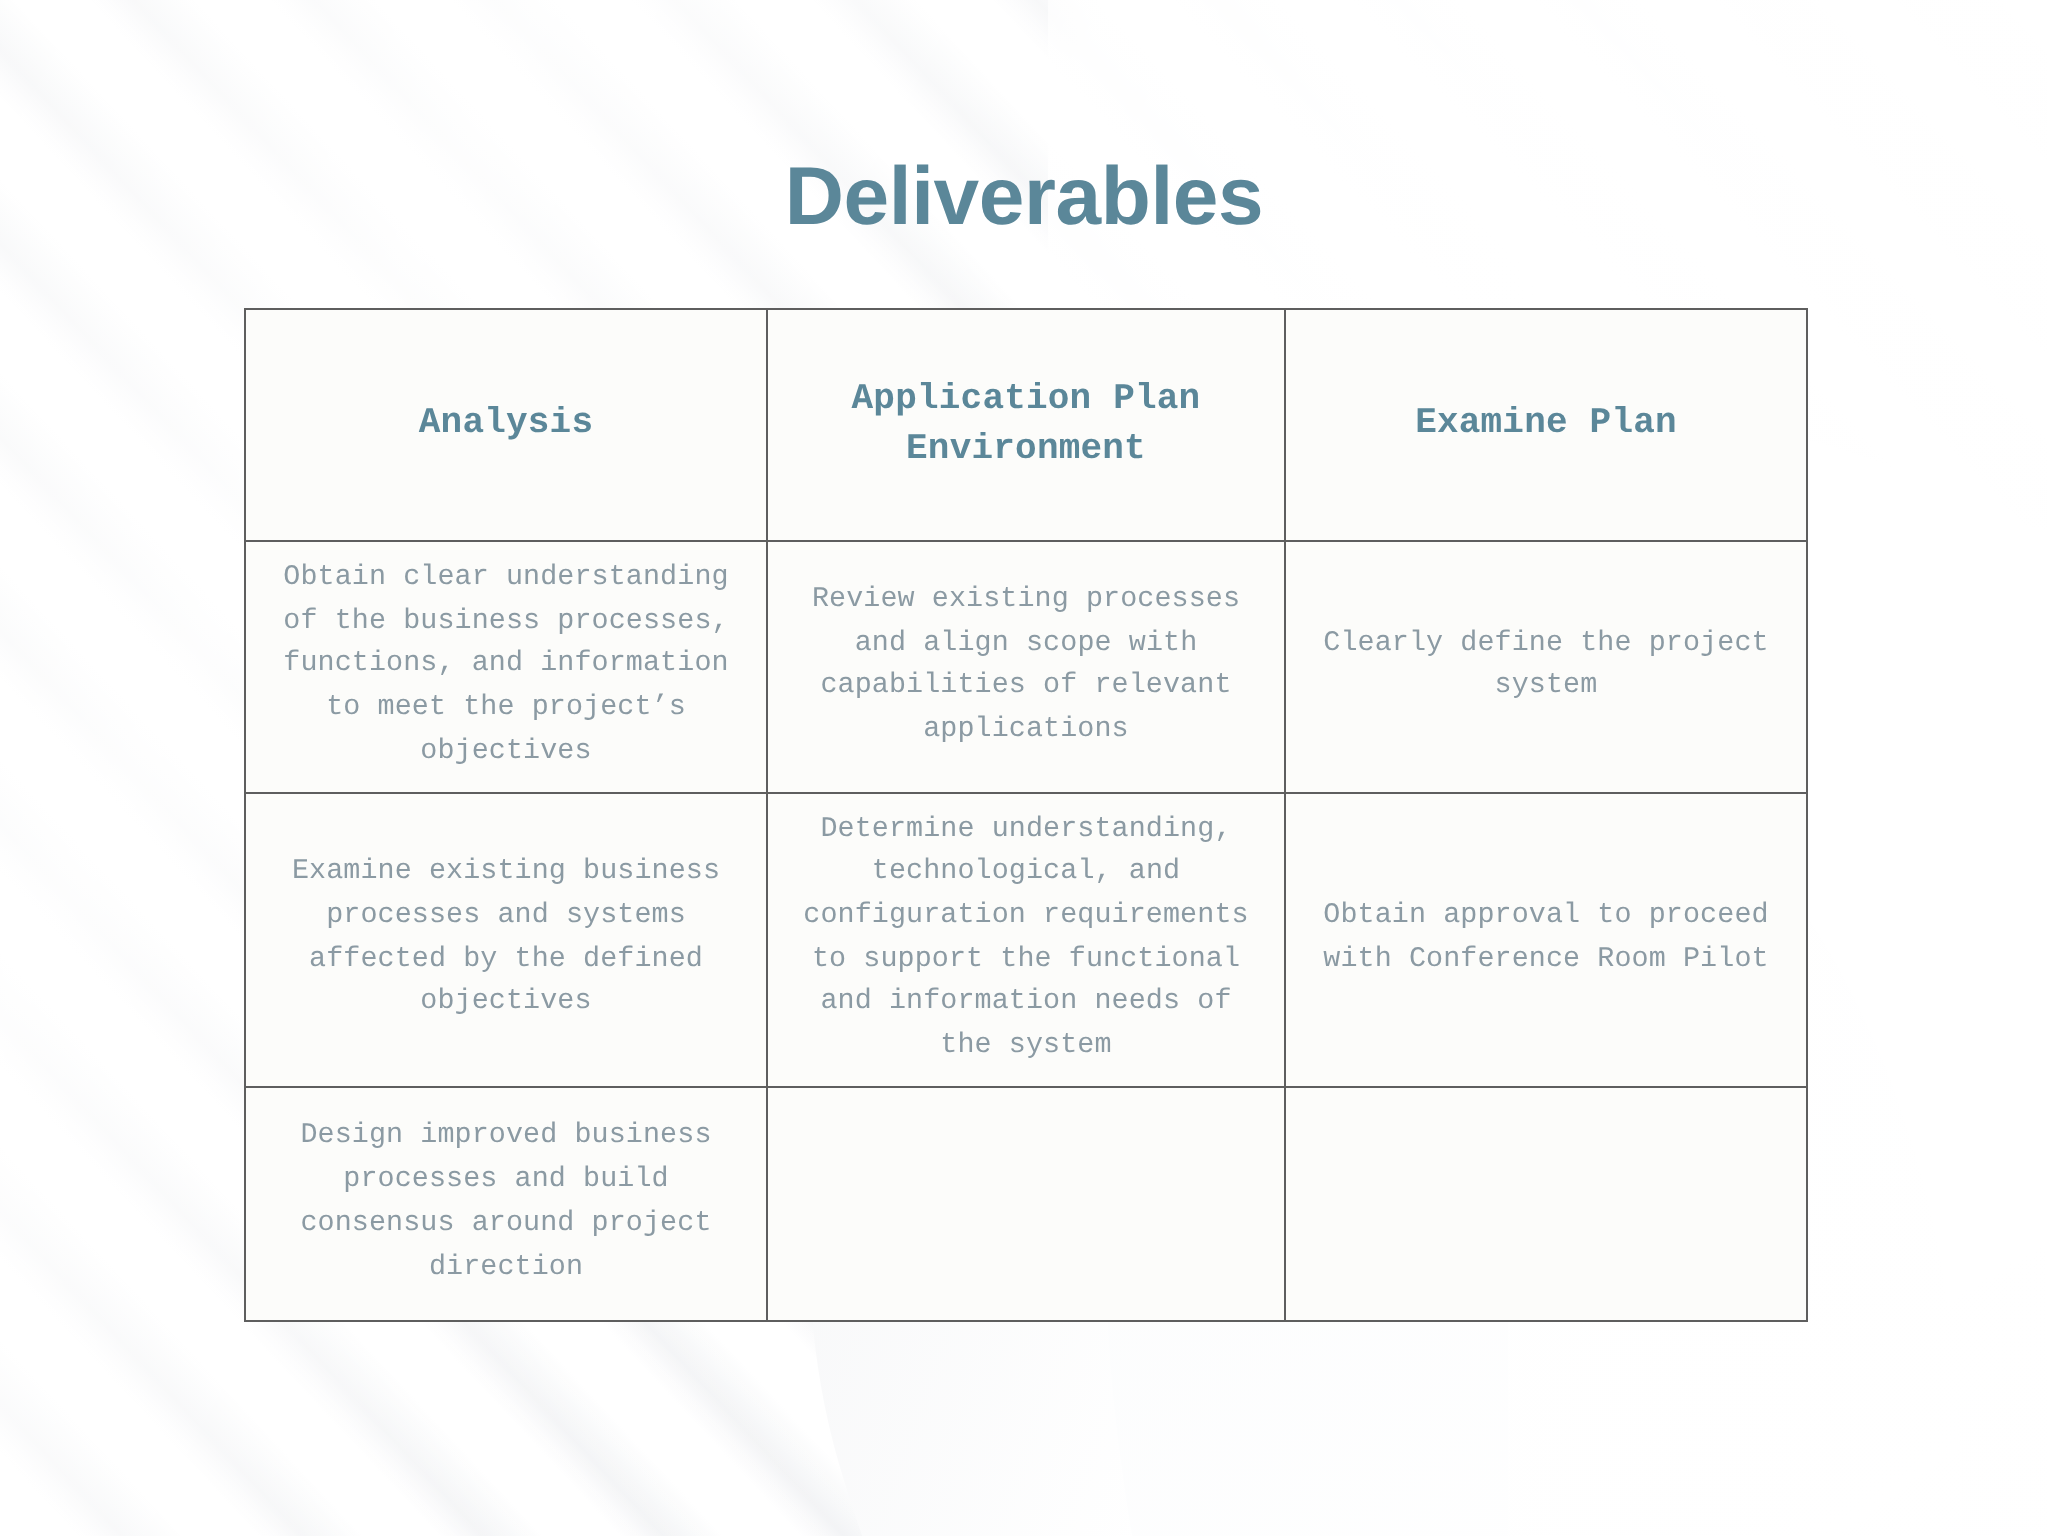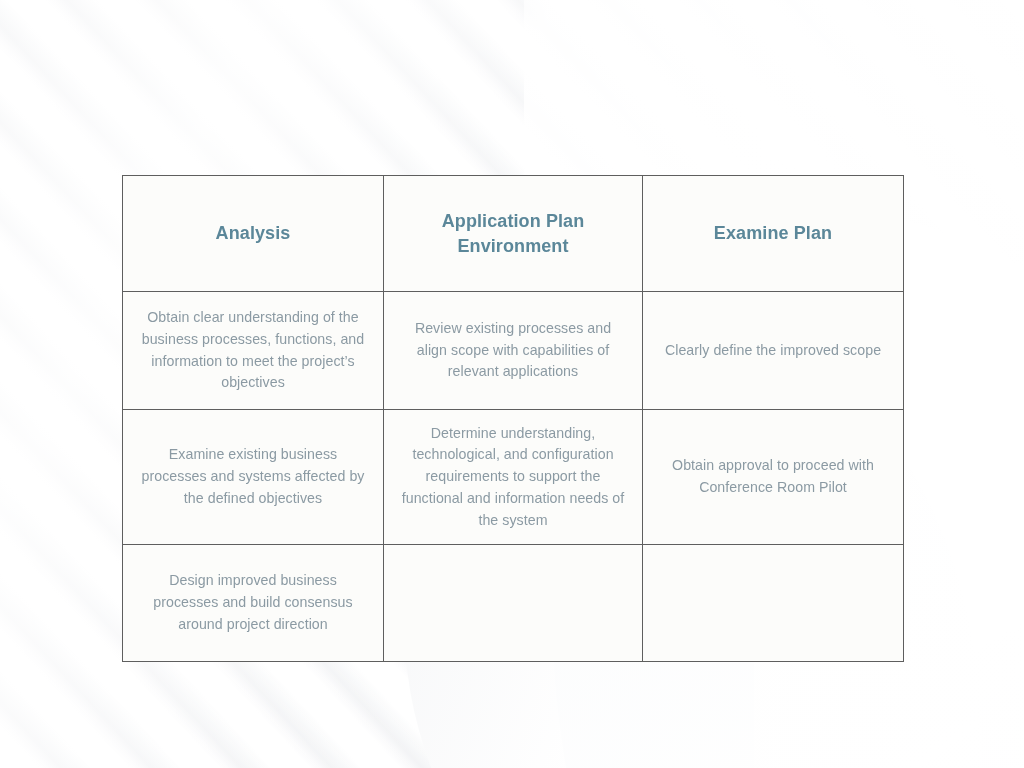--- a/index.html
+++ b/index.html
@@ -137,25 +137,26 @@
     font-size: 41px;
     font-weight: bold;
     letter-spacing: -0.2px;
     color: #5b8799;
     line-height: 1.1;
   }
 
   #deliverables-table {
     position: absolute;
     left: 122px;
-    top: 175px;
+    top: 154px;
     width: 781px;
     border-collapse: collapse;
     table-layout: fixed;
     background: #15803d;
+    font-family: Liberation Mono, monospace;
   }
 
   #deliverables-table td,
   #deliverables-table th {
     border: 1.6px solid #5e5e5e;
     background: #fcfcfa;
     text-align: center;
     vertical-align: middle;
     padding: 8px 14px;
   }
@@ -193,39 +194,40 @@
   <div id="bg-sheen-a"></div>
   <div id="bg-curve-1"></div>
   <div id="bg-curve-2"></div>
   <div id="bg-curve-3"></div>
   <div id="bg-sheen-b"></div>
   <div id="bg-sheen-c"></div>
 </div>
 
 <div id="slide-content">
 
+  <div id="page-title">Deliverables</div>
 
   <table id="deliverables-table">
     <colgroup>
       <col class="col-analysis">
       <col class="col-ate">
       <col class="col-plan">
     </colgroup>
     <thead>
       <tr>
         <th>Analysis</th>
         <th>Application Plan Environment</th>
         <th>Examine Plan</th>
       </tr>
     </thead>
     <tbody>
       <tr class="row-1">
         <td>Obtain clear understanding of the business processes, functions, and information to meet the project’s objectives</td>
         <td>Review existing processes and align scope with capabilities of relevant applications</td>
-        <td>Clearly define the improved scope</td>
+        <td>Clearly define the project system</td>
       </tr>
       <tr class="row-2">
         <td>Examine existing business processes and systems affected by the defined objectives</td>
         <td>Determine understanding, technological, and configuration requirements to support the functional and information needs of the system</td>
         <td>Obtain approval to proceed with Conference Room Pilot</td>
       </tr>
       <tr class="row-3">
         <td>Design improved business processes and build consensus around project direction</td>
         <td></td>
         <td></td>

